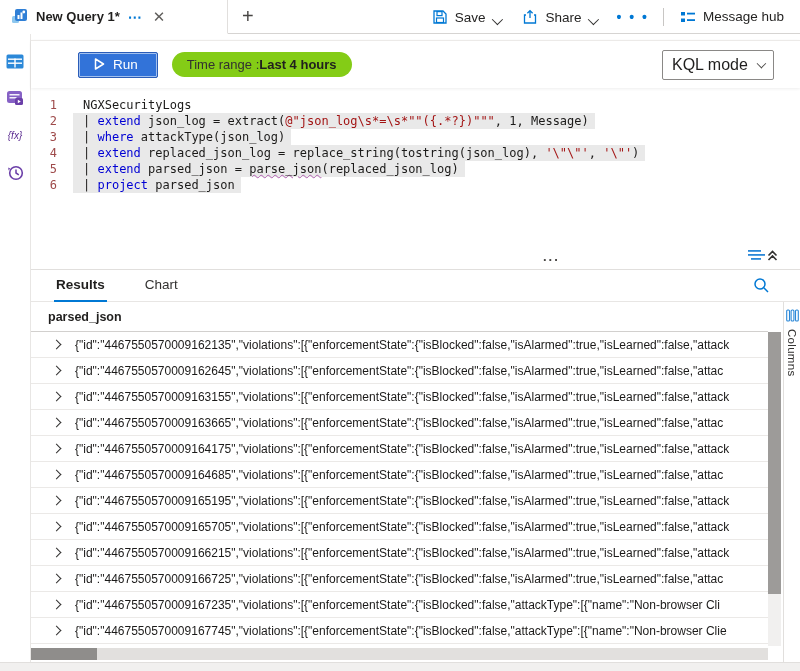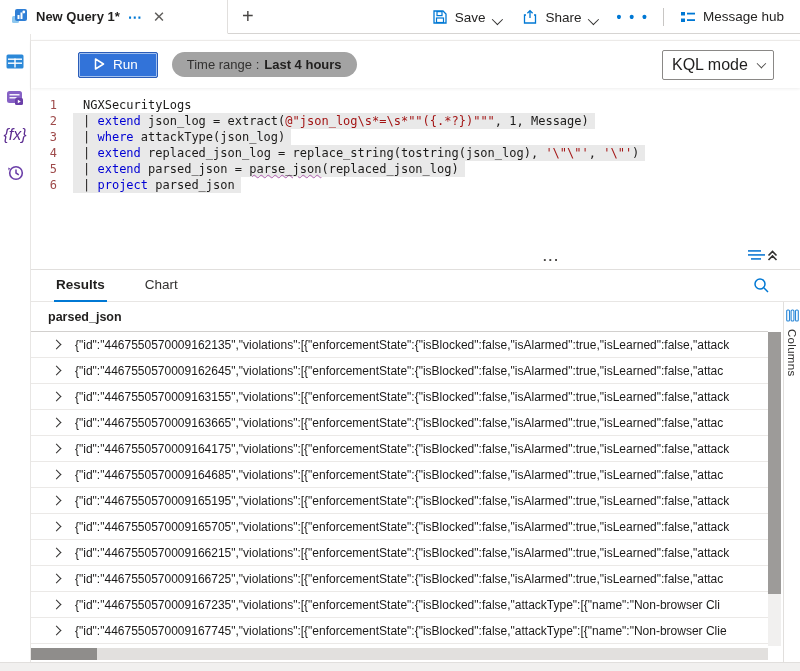--- a/index.html
+++ b/index.html
@@ -36,39 +36,39 @@
   .chev { width:8px; height:8px; border-right:1.6px solid #323130; border-bottom:1.6px solid #323130; transform:rotate(45deg) translateY(-2px); display:inline-block; }
   .hdr-ellipsis { color:var(--accent); font-weight:bold; letter-spacing:2px; font-size:14px; padding:0 4px; cursor:pointer; }
   .hdr-divider { width:1px; height:18px; background:#c8c6c4; }
   
   .sidebar {
     position:absolute; left:0; top:34px; bottom:0; width:31px;
     background:#fff; border-right:1px solid #e8e6e4;
     display:flex; flex-direction:column; align-items:center; padding-top:18px; gap:19px;
   }
   .side-ic { width:18px; height:18px; cursor:pointer; display:flex; align-items:center; justify-content:center; }
-  .fx-text { font-size:16px; color:#5c2d91; font-style:italic; white-space:nowrap; }
+  .fx-text { font-size:10px; color:#5c2d91; font-style:italic; white-space:nowrap; }
   
   .querybar {
     position:absolute; left:31px; right:0; top:40px; height:48px;
     display:flex; align-items:center; padding:0 26px 0 47px;
     background:#fff; border-top:1px solid #eceae8;
     box-shadow:0 1px 3px rgba(0,0,0,.07);
     z-index:2;
   }
   .run-btn {
     display:flex; align-items:center; gap:8px;
     background:var(--run); border:1px solid #2a5cb8; border-radius:2px;
     box-shadow:inset 0 0 0 1px rgba(255,255,255,.55);
     color:#fff; font-size:13.5px; padding:4px 19px 5px 15px; cursor:pointer;
     font-family:"Liberation Sans", sans-serif;
   }
   .pill {
-    display:flex; align-items:center; gap:5px;
-    background:#a3a3a3; border-radius:14px; padding:5px 15px;
+    display:flex; align-items:center; 
+    background:#84cc16; border-radius:14px; padding:5px 15px;
     font-size:13px; color:#323130; margin-left:14px; cursor:pointer; white-space:nowrap;
   }
   .pill b { color:#201f1e; }
   .kql-select {
     margin-left:auto; width:112px;
     display:flex; align-items:center; justify-content:space-between;
     border:1px solid #8a8886; border-radius:2px; background:#fff;
     font-size:16px; color:#201f1e; padding:5px 9px; cursor:pointer;
   }
   .kql-select .chev { transform:rotate(45deg) translateY(-2px) scale(.85); border-color:#484644; }

